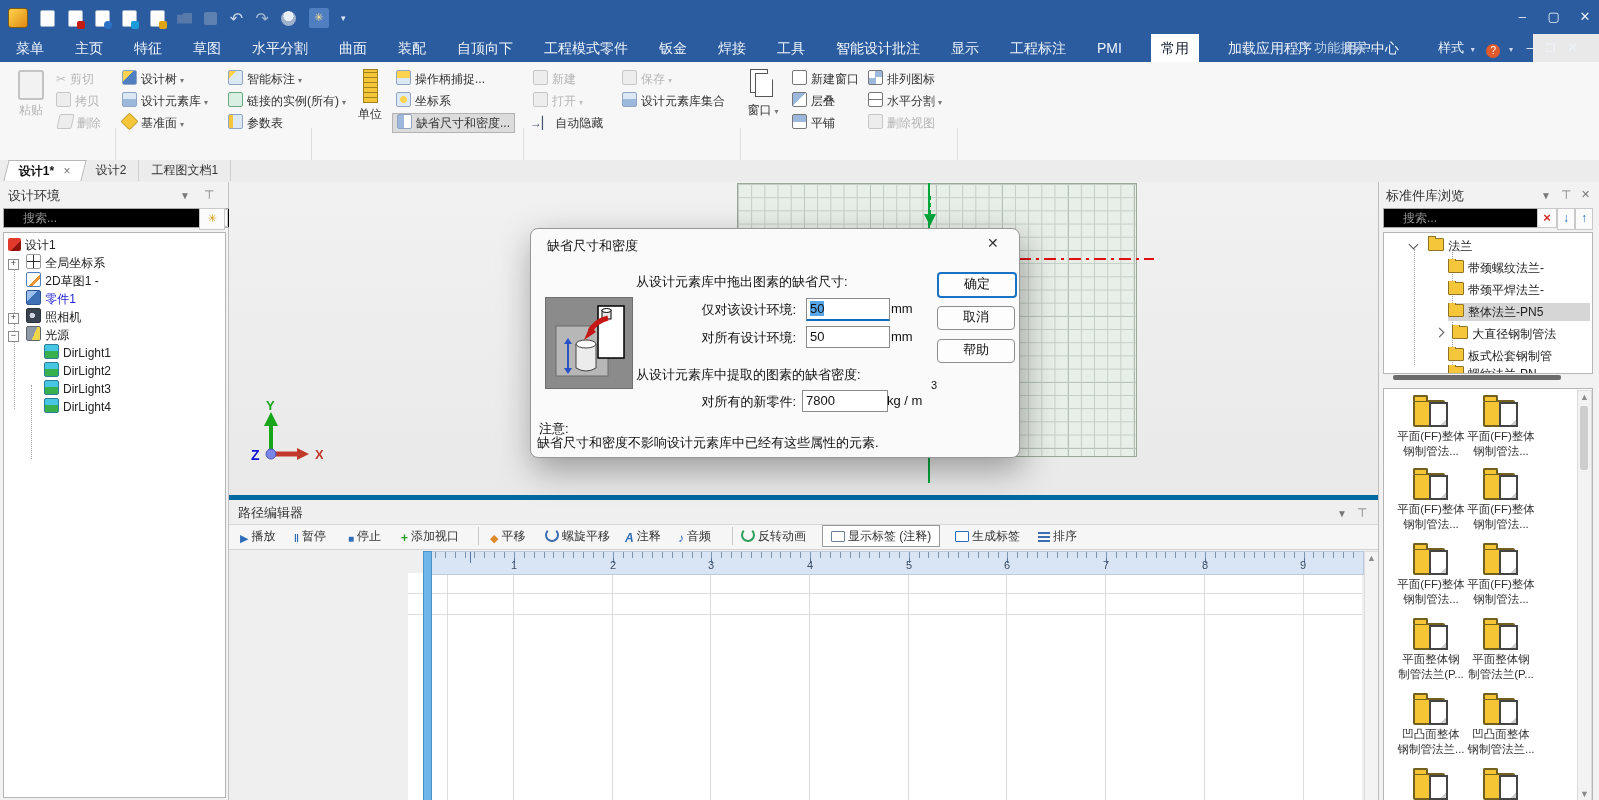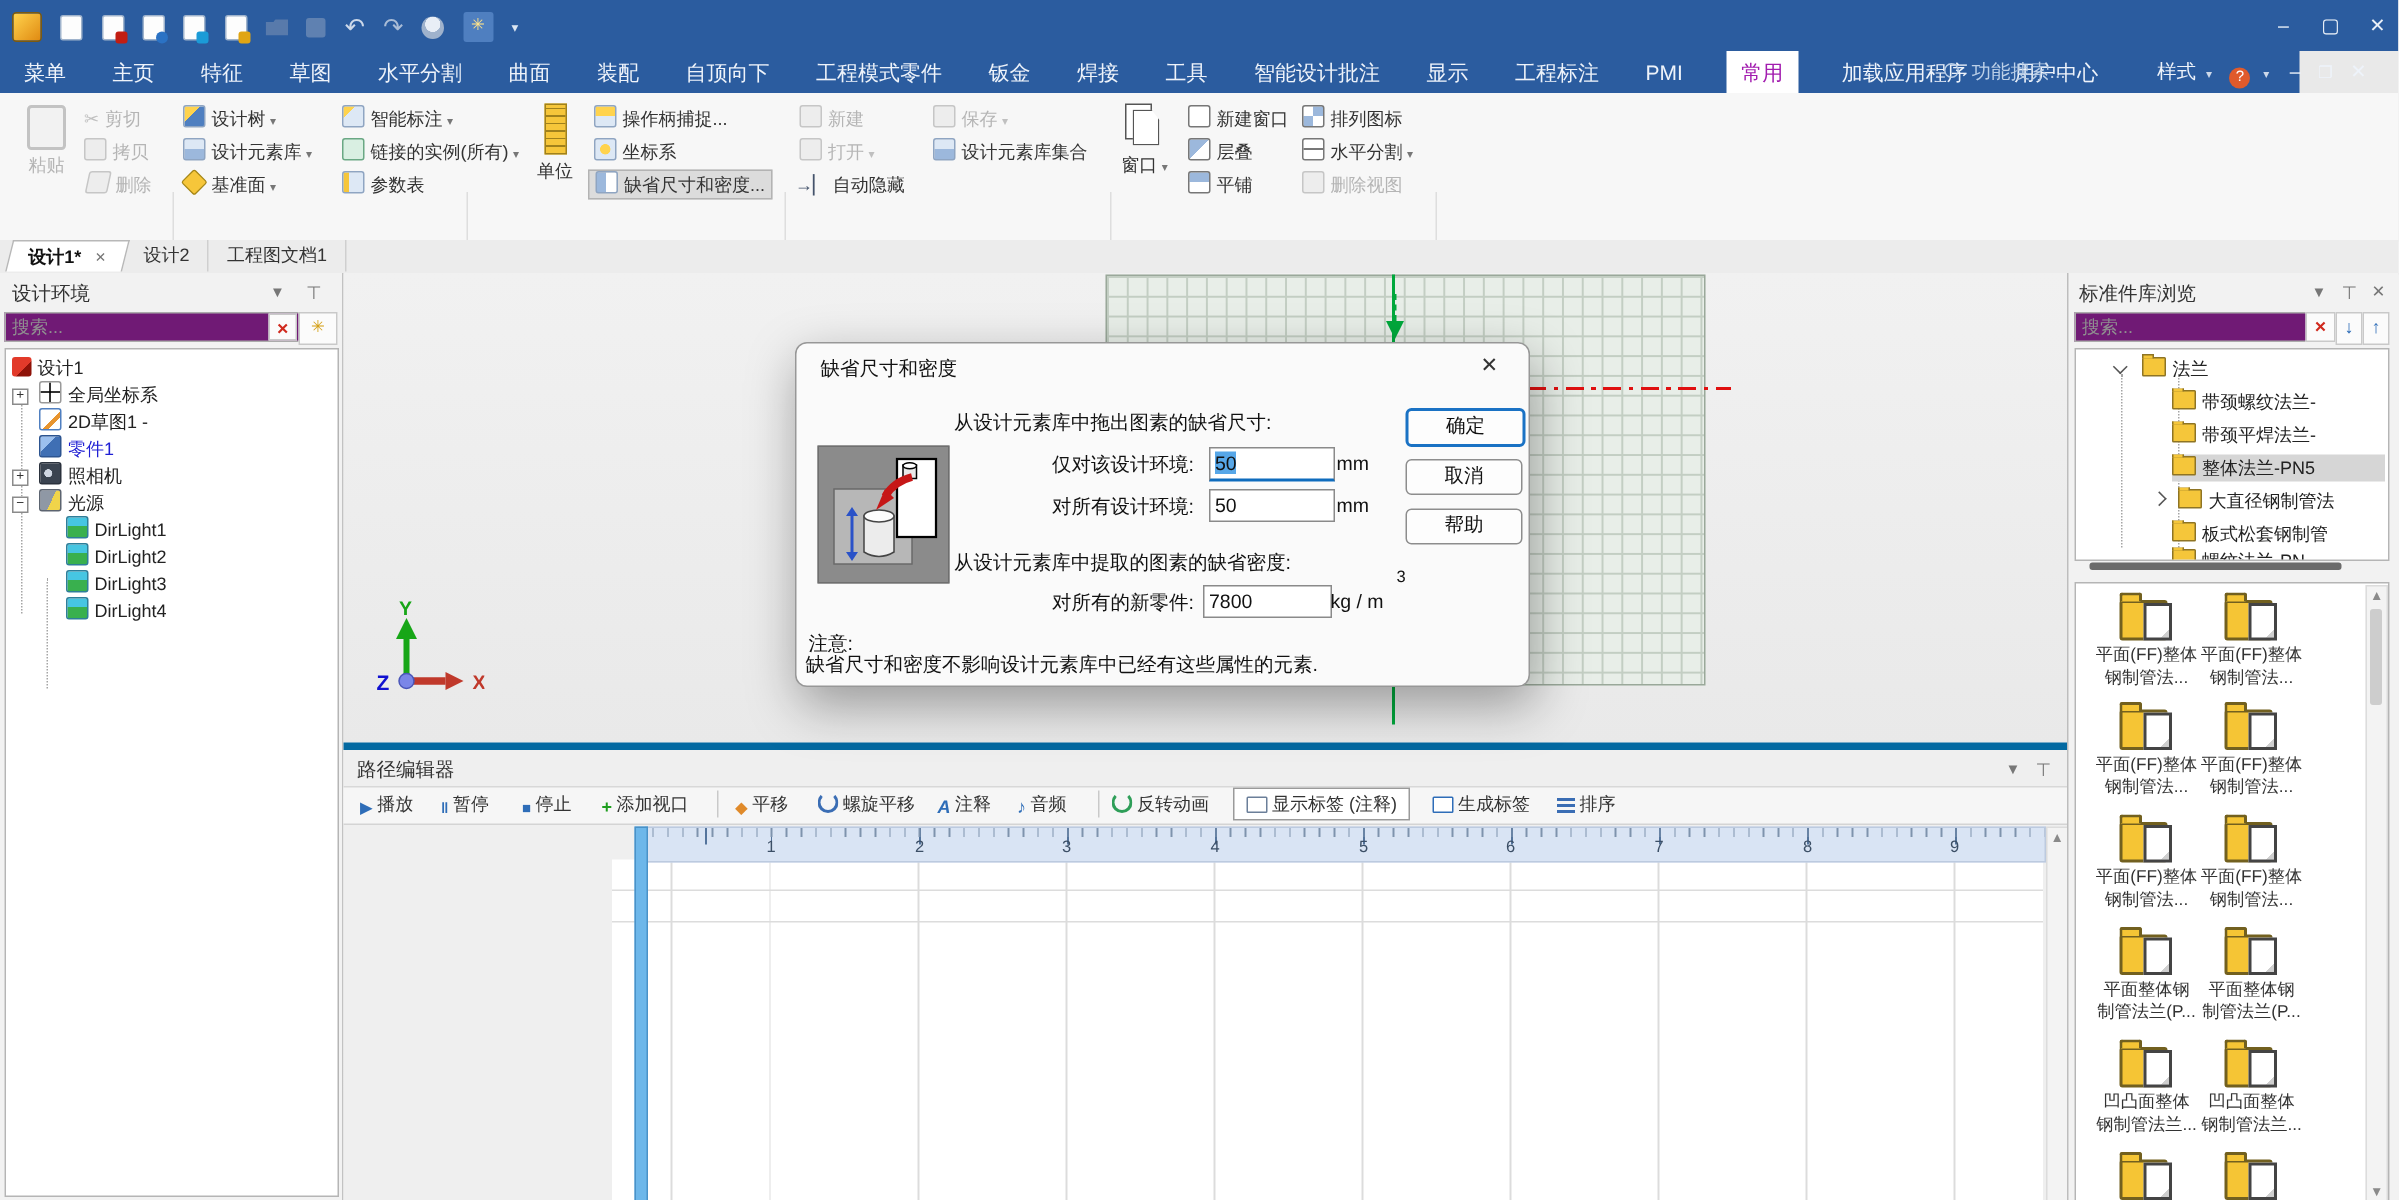--- a/index.html
+++ b/index.html
@@ -7,41 +7,41 @@
        font-family:"Liberation Sans","DejaVu Sans",sans-serif;color:#222;font-size:12px}
   .a{position:absolute}
   
   .bluebar{background:#2b5c9f}
   .ttl{color:#fff;font-size:13px;white-space:nowrap}
   .qa-ic{display:inline-block;vertical-align:middle;margin-right:9px}
   .qa-doc{width:13px;height:15px;background:#fdfdfd;border:1px solid #9fb3cc;border-radius:2px;position:relative}
   .qa-dot{position:absolute;right:-3px;bottom:-3px;width:8px;height:8px;border-radius:2px}
   .winbtn{color:#eaf0f8;font-size:13px;width:28px;text-align:center;line-height:34px}
   .mtab{color:#eef3fa;font-size:14px;line-height:28px;white-space:nowrap;padding:0 2px}
-  .mtab.active{background:#fff;color:#a21caf;padding:0 10px}
+  .mtab.active{background:#fff;color:#0f172a;padding:0 10px}
   
   #ribbon{background:#f7f7f7;border-bottom:1px solid #d2d2d2}
   .rsep{width:1px;background:#dedede;top:66px;height:88px}
   .rgl{color:#666;font-size:12px;text-align:center;top:139px;width:90px}
   .ritem{height:18px;line-height:18px;font-size:12px;white-space:nowrap;color:#333}
   .ritem.dis{color:#b5b5b5}
   .ri{display:inline-block;width:13px;height:13px;border-radius:2px;vertical-align:-2px;margin-right:4px;border:1px solid #8fa5c2;background:#dde8f5}
   .ri.dis{border-color:#c6c6c6;background:#ededed}
   .dd{font-size:8px;color:#777;margin-left:3px}
   .bigbtn{text-align:center;font-size:12px;color:#333}
   .hl{background:#dcdcdc;border:1px solid #b3b3b3}
   
   #tabbar{background:#ececec;border-bottom:1px solid #c9c9c9}
   .dtab{font-size:12px;line-height:21px;color:#333;padding:0 12px;border-right:1px solid #cfcfcf}
   .dtab.active{background:#fff;border:1px solid #b8b8b8;border-bottom:none;font-weight:bold;color:#111}
   
   .panel{background:#f2f2f2}
   .phead{font-size:13px;color:#333;line-height:22px}
   .pico{color:#777;font-size:10px}
-  .searchbox{background:#701a75;border:1px solid #ababab;font-size:12px;color:#333;padding:0 4px;line-height:18px}
+  .searchbox{background:#000000;border:1px solid #ababab;font-size:12px;color:#333;padding:0 19px;line-height:18px}
   .ph{color:#909090}
   .redx{color:#d02a1e;font-weight:bold;font-size:13px;text-align:center;line-height:17px;background:#fbfbfb;border:1px solid #c9c9c9}
   .treebox{background:#fff;border:1px solid #b5b5b5}
   .trow{height:18px;line-height:18px;font-size:12px;white-space:nowrap}
   .exp{display:inline-block;width:9px;height:9px;border:1px solid #8b8b8b;background:#fff;color:#333;
        font-size:9px;line-height:7px;text-align:center;vertical-align:1px}
   .tic{display:inline-block;width:13px;height:13px;vertical-align:-2px;margin:0 4px;border-radius:2px}
   .dotted-v{border-left:1px dotted #a5a5a5}
   
   .fld{display:inline-block;position:relative;width:14px;height:11px;background:#f5c63a;border:1px solid #8e7424;border-radius:1px;vertical-align:-1px;margin-right:4px}

